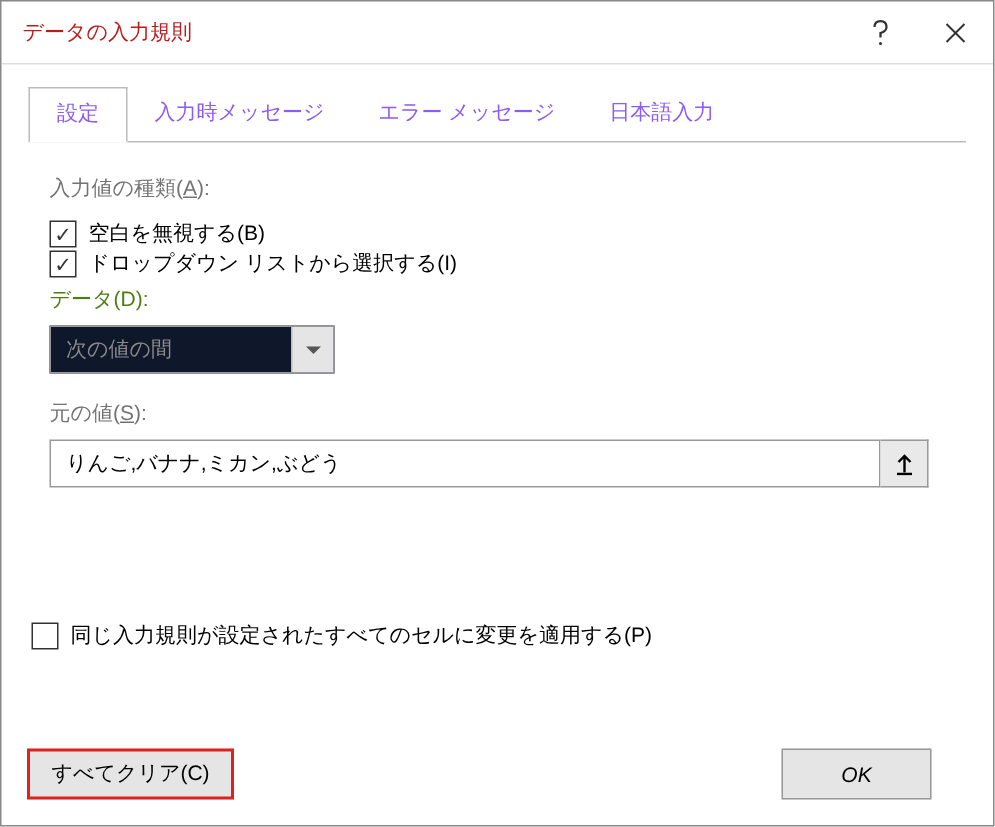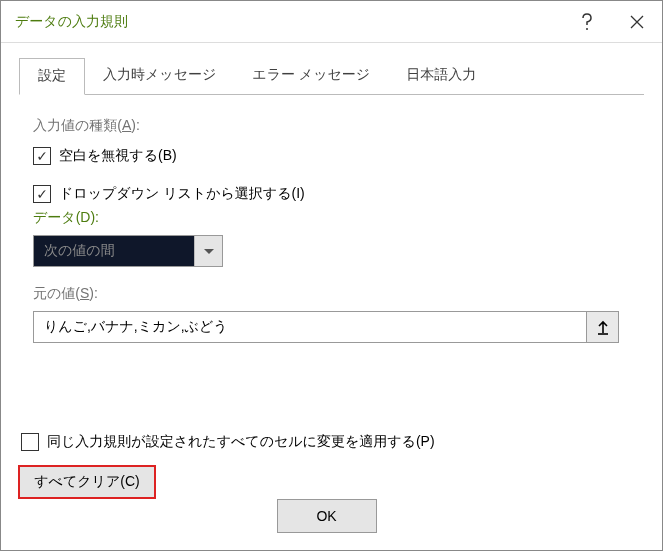--- a/index.html
+++ b/index.html
@@ -15,42 +15,42 @@
 .titlebar {
   height: 42px;
   display: flex;
   align-items: center;
   padding-left: 14px;
   border-bottom: 1px solid #ddd;
 }
 .titlebar .title {
   flex: 1;
   font-size: 14px;
-  color: #4d7c0f;
+  color: #b91c1c;
 }
 .tbtn {
   width: 50px;
   height: 42px;
   display: flex;
   align-items: center;
   justify-content: center;
   color: #333;
 }
 .content {
   padding: 14px 18px 18px 18px;
 }
 .tabs {
   display: flex;
   position: relative;
   border-bottom: 1px solid #bbb;
 }
 .tab {
   padding: 8px 18px 9px 18px;
   font-size: 14px;
-  color: #404040;
+  color: #8b5cf6;
   position: relative;
   bottom: -1px;
   cursor: default;
 }
 .tab.active {
   border: 1px solid #bbb;
   border-bottom: 1px solid #fff;
   background: #fff;
 }
 .fieldset {
@@ -112,21 +112,21 @@
 }
 .chev-down {
   width: 0; height: 0;
   border-left: 5px solid transparent;
   border-right: 5px solid transparent;
   border-top: 5px solid #555;
 }
 .checks {
   display: flex;
   flex-direction: column;
-  gap: 20px;
+  gap: 2px;
   padding-top: 4px;
 }
 .check {
   display: flex;
   align-items: center;
   gap: 8px;
   font-size: 14px;
 }
 .cbox {
   width: 18px;
@@ -173,40 +173,39 @@
   gap: 8px;
   font-size: 14px;
 }
 .footer {
   position: absolute;
   bottom: 18px;
   left: 18px;
   right: 18px;
   display: flex;
   align-items: center;
-  flex-direction: column;
 }
 .btn {
   height: 34px;
   padding: 0 22px;
   font-size: 14px;
   background: #e5e5e5;
   border: 1px solid #999;
   display: flex;
   align-items: center;
   justify-content: center;
   min-width: 100px;
 }
 .clear-btn {
   border: 2px solid #d22;
   margin-right: auto;
   padding: 0 14px;
   min-width: 138px;
 }
-.ok-btn { margin-right: 10px; }
+.ok-btn { margin-right: 24px; font-style: italic; }
 </style>
 </head>
 <body>
 
 <div class="titlebar">
   <div class="title">データの入力規則</div>
   <div class="tbtn">
     <svg width="14" height="18" viewBox="0 0 14 18">
       <path d="M3 5 Q3 1 7 1 Q11 1 11 5 Q11 8 7 9 L7 12" stroke="#333" stroke-width="1.5" fill="none"></path>
       <circle cx="7" cy="16" r="1" fill="#333"></circle>

